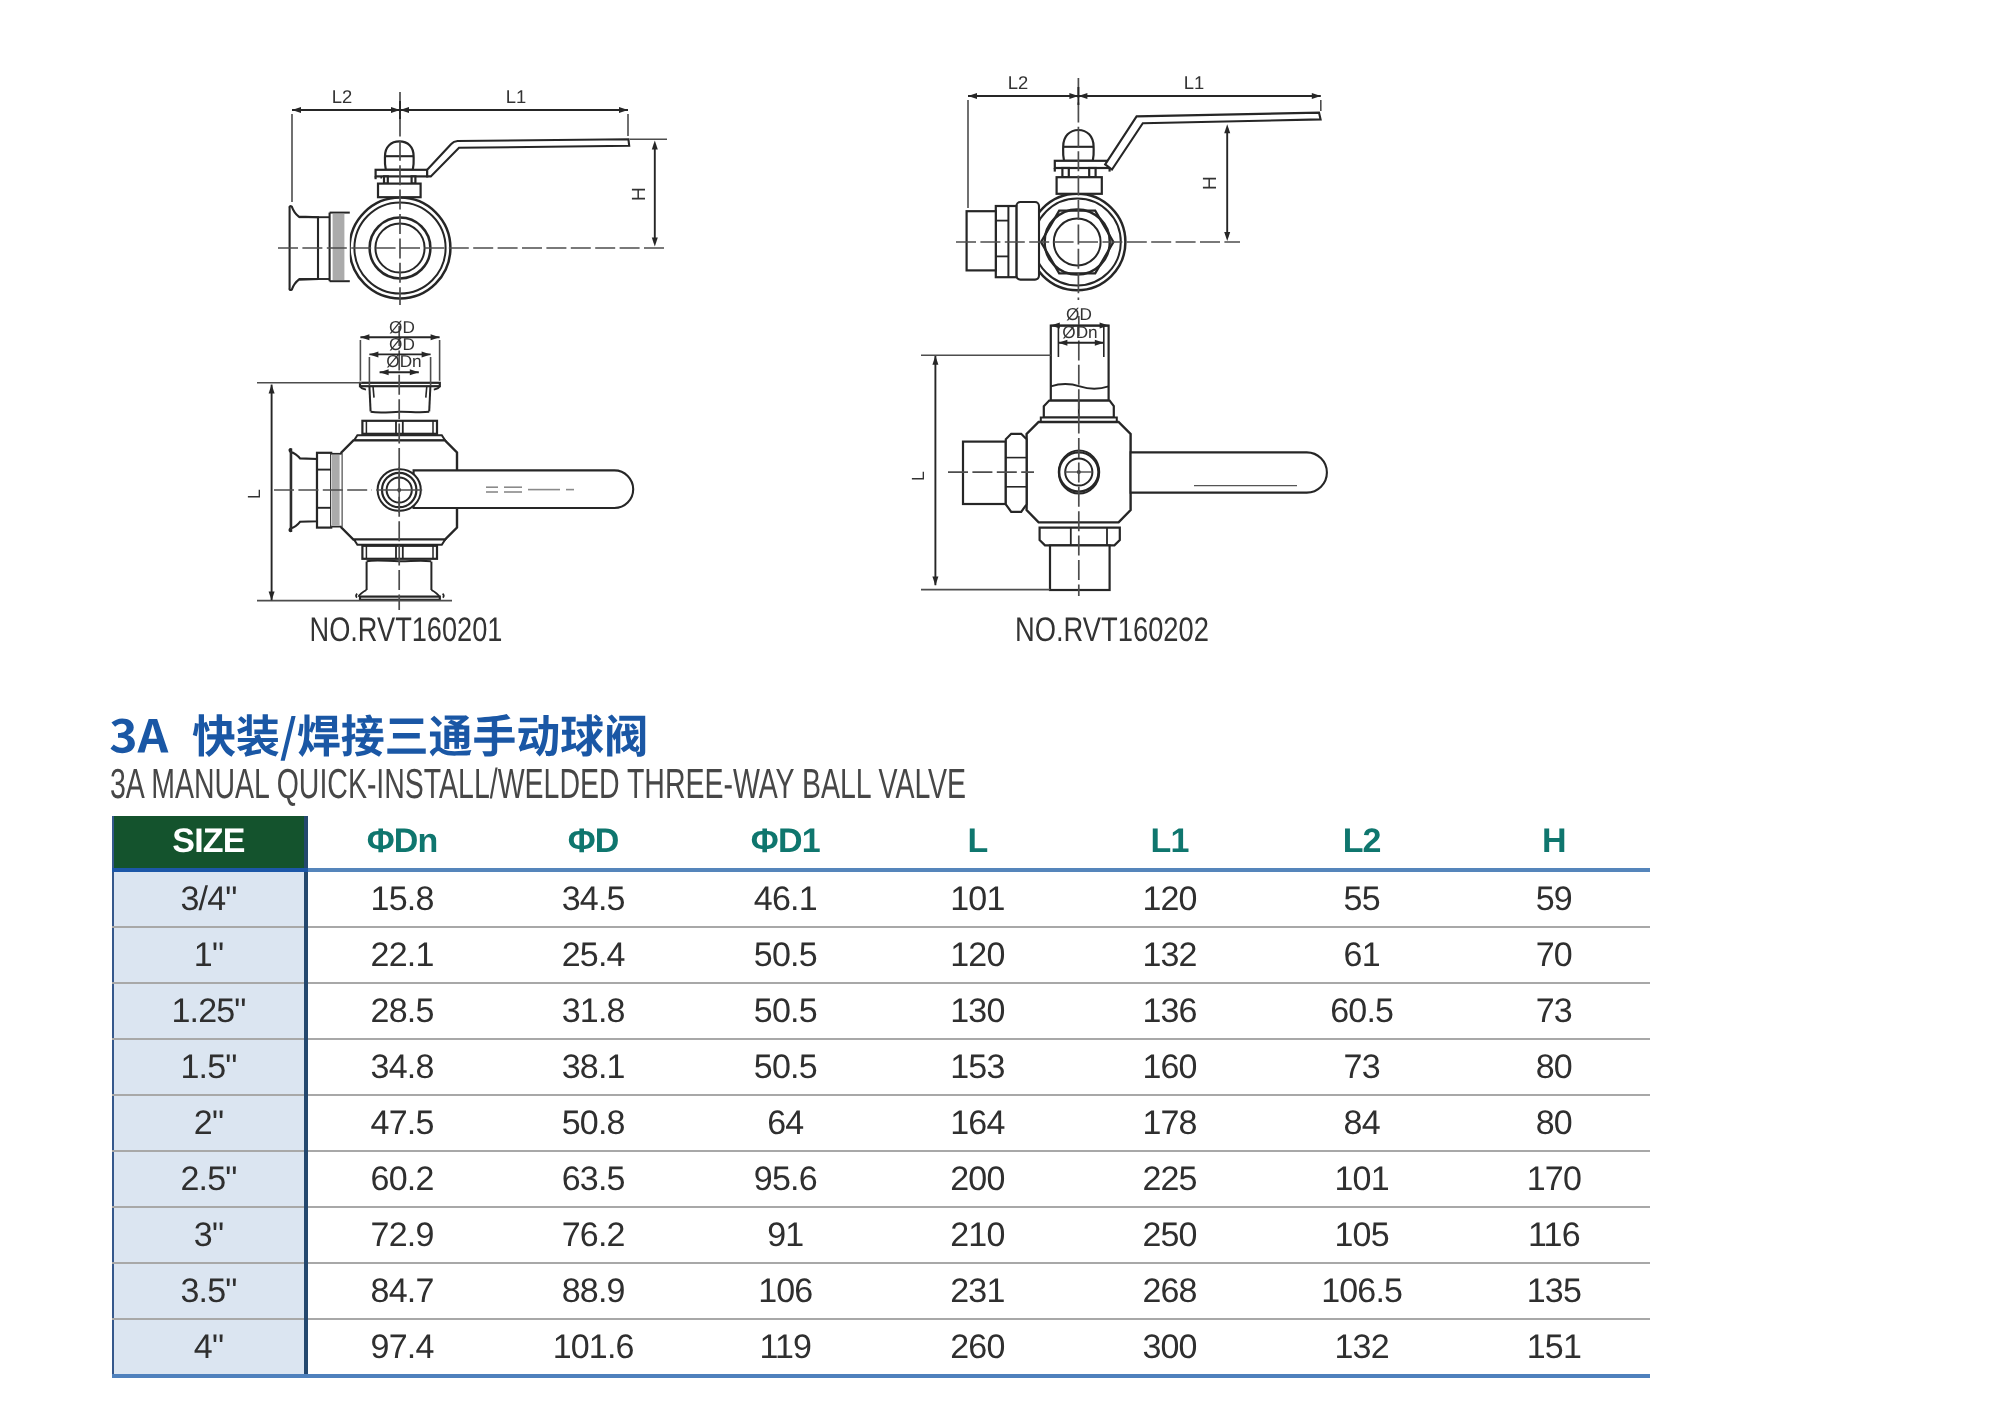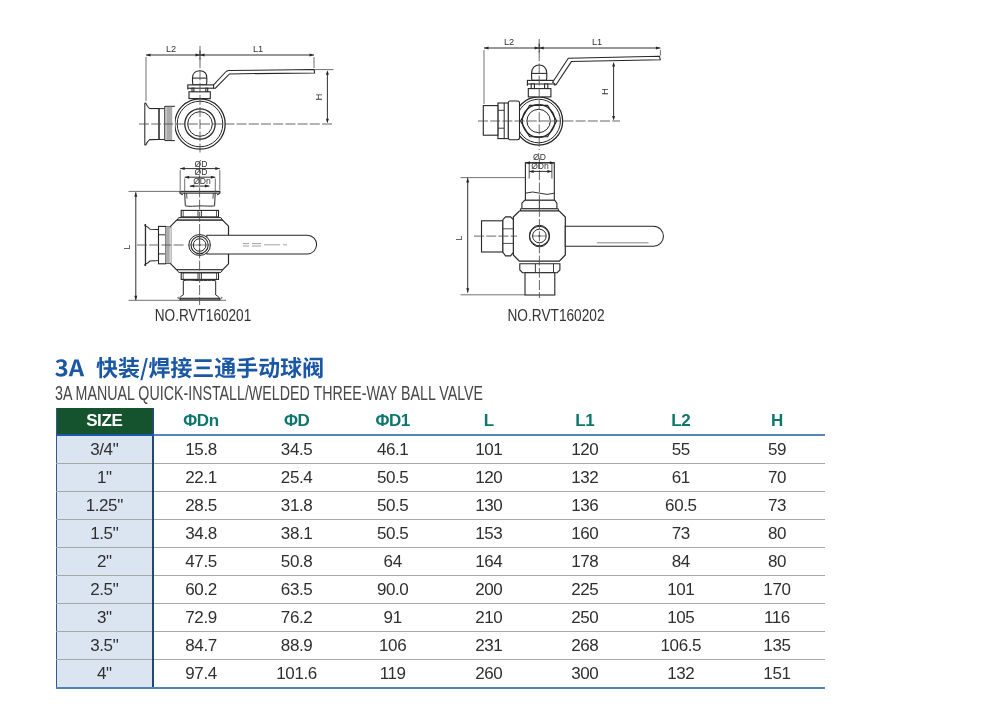--- a/index.html
+++ b/index.html
@@ -294,21 +294,21 @@
         <td>64</td>
         <td>164</td>
         <td>178</td>
         <td>84</td>
         <td>80</td>
       </tr>
 <tr>
         <td class="s">2.5"</td>
         <td>60.2</td>
         <td>63.5</td>
-        <td>90.0</td>
+        <td>95.6</td>
         <td>200</td>
         <td>225</td>
         <td>101</td>
         <td>170</td>
       </tr>
 <tr>
         <td class="s">3"</td>
         <td>72.9</td>
         <td>76.2</td>
         <td>91</td>

